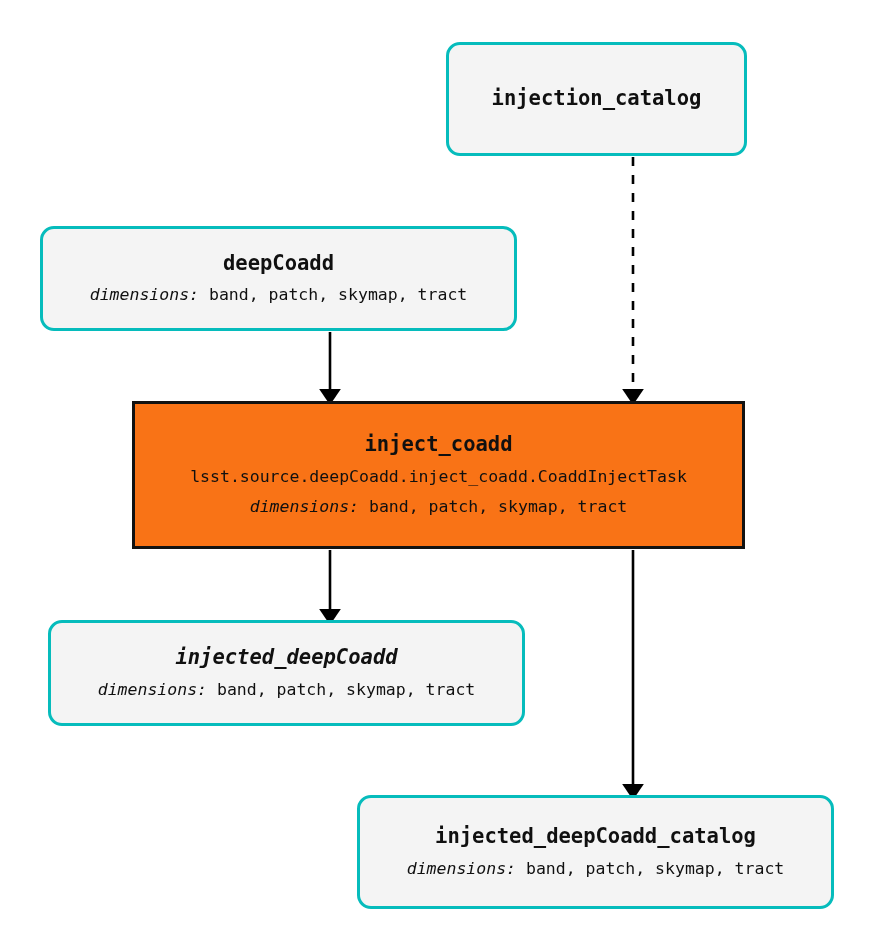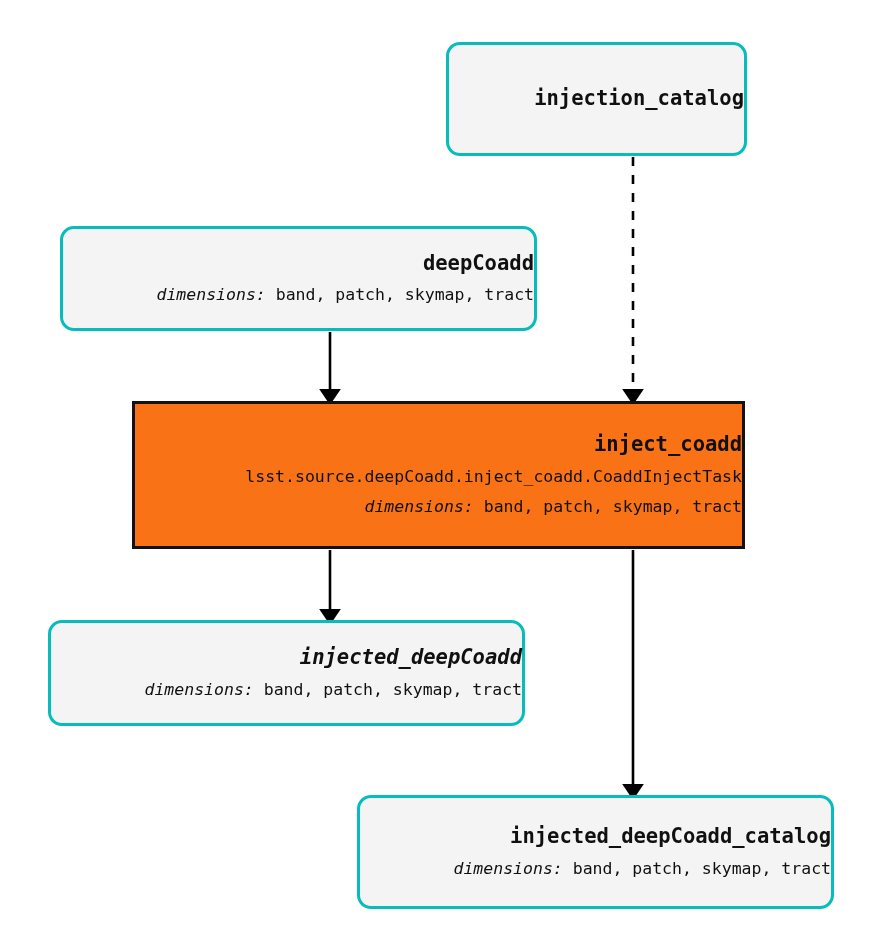--- a/index.html
+++ b/index.html
@@ -43,21 +43,21 @@
     width: 882px;
     height: 952px;
     z-index: 2;
   }
 
   .node {
     position: absolute;
     box-sizing: border-box;
     display: flex;
     flex-direction: column;
-    align-items: flex-end;
+    align-items: center;
     justify-content: center;
     background: #f4f4f4;
     text-align: center;
   }
 
   
   .node.dataset {
     border: 3.5px solid #06bcbc;
     border-radius: 14px;
   }
@@ -108,21 +108,21 @@
 
   .node-dims .dims-value {
     font-style: normal;
   }
 
   
   #node-injection-catalog {
     left: 446px;  top: 42px;  width: 301px;  height: 114px;
   }
   #node-deepcoadd {
-    left: 60px;   top: 226px; width: 477px;  height: 105px;
+    left: 40px;   top: 226px; width: 477px;  height: 105px;
   }
   #node-inject-coadd {
     left: 132px;  top: 401px; width: 613px;  height: 148px;
   }
   #node-injected-deepcoadd {
     left: 48px;   top: 620px; width: 477px;  height: 106px;
   }
   #node-injected-deepcoadd-catalog {
     left: 357px;  top: 795px; width: 477px;  height: 114px;
   }

